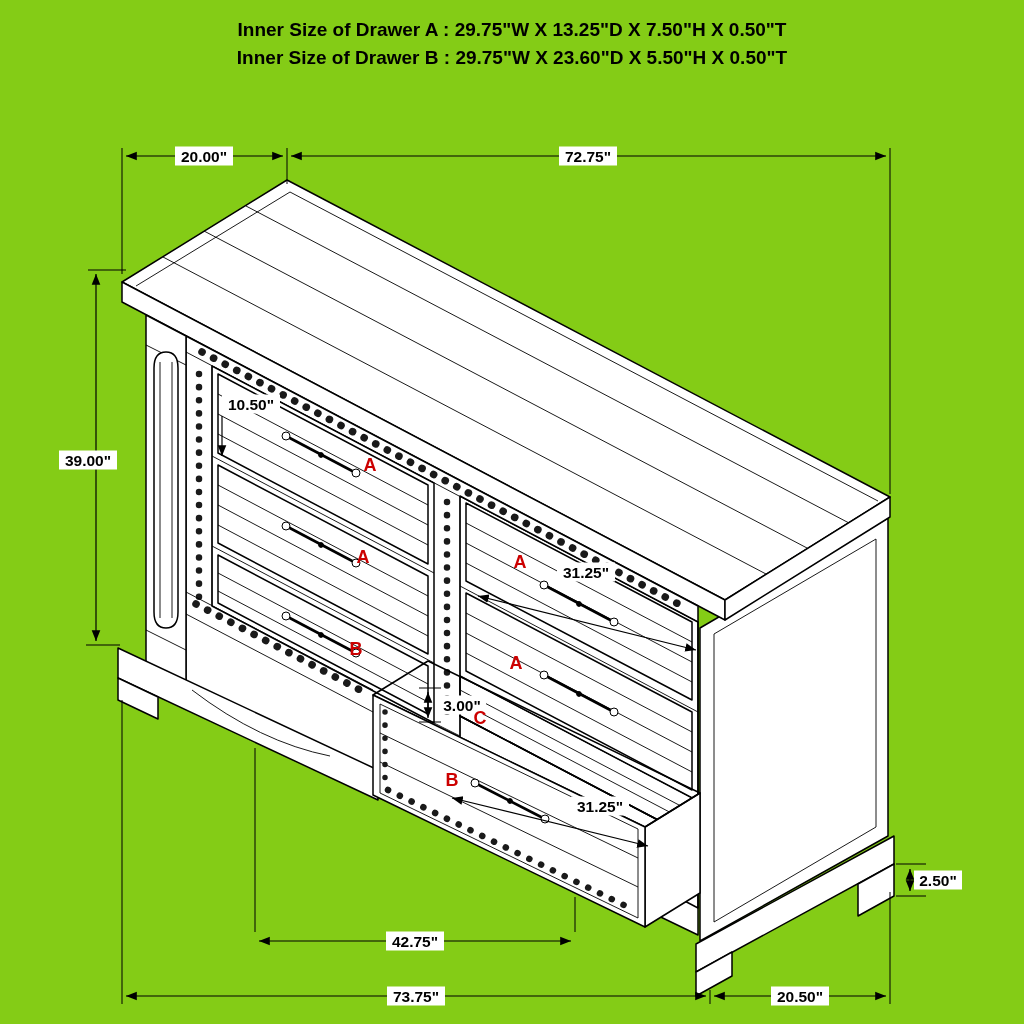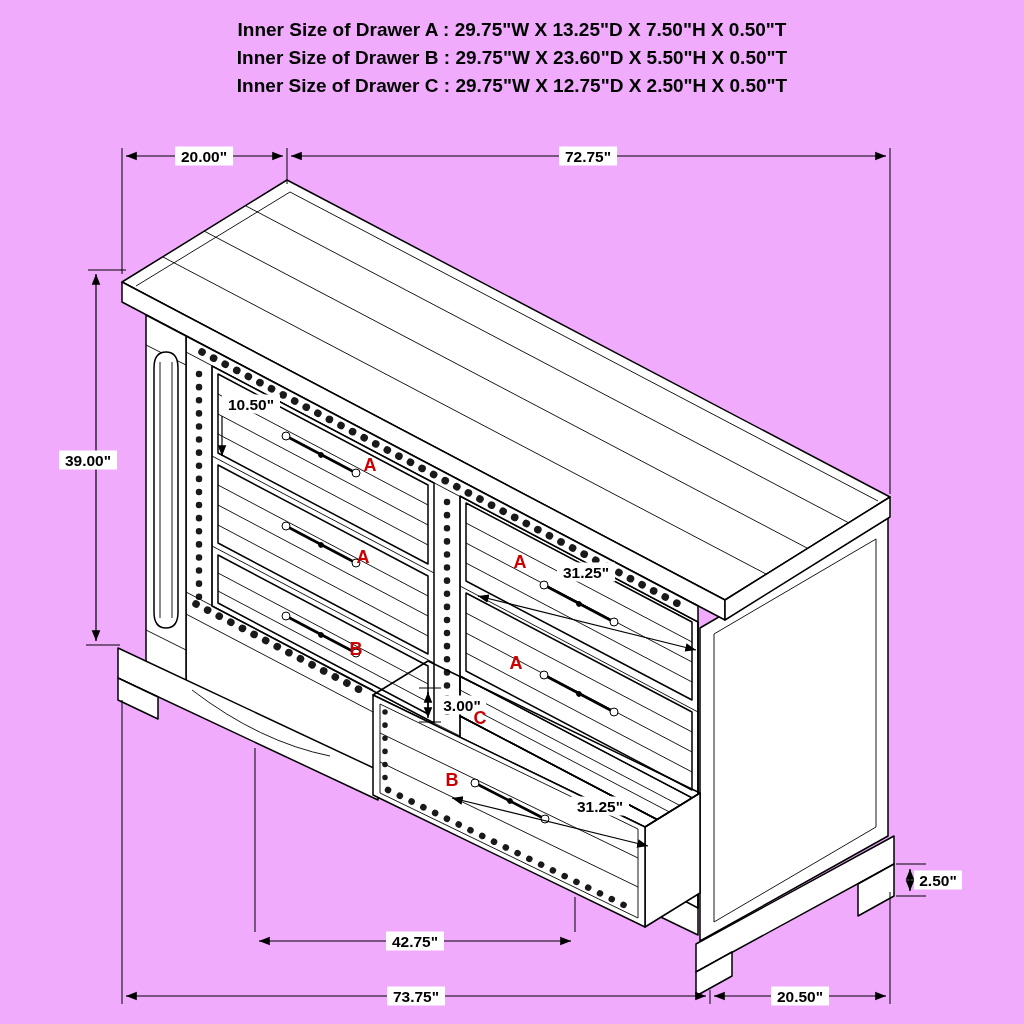--- a/index.html
+++ b/index.html
@@ -1,18 +1,18 @@
 <!DOCTYPE html>
 <html><head>
 <meta charset="utf-8">
 <style>
   html,body { margin:0; padding:0; background:#fff; }
   .canvas {
     position:relative; width:1024px; height:1024px; margin:0 auto;
-    background:#f0abfc; font-family:"Liberation Sans", sans-serif; overflow:hidden;
+    background:#84cc16; font-family:"Liberation Sans", sans-serif; overflow:hidden;
   }
   .header {
     position:absolute; top:16px; left:0; right:0; text-align:center;
     font-weight:bold; font-size:19px; line-height:28px; color:#000;
   }
   svg { position:absolute; top:0; left:0; }
   .ln   { stroke:#000; fill:none; stroke-width:1.5; stroke-linejoin:round; }
   .lnw  { stroke:#000; fill:#fff;  stroke-width:1.5; stroke-linejoin:round; }
   .thin { stroke:#000; fill:none; stroke-width:0.9; }
   .dots { stroke:#1a1a1a; fill:none; stroke-dasharray:0.1 13; stroke-linecap:round; }
@@ -23,21 +23,20 @@
   .lblbg  { fill:#fff; stroke:none; }
 </style>
 </head>
 <body>
 
 <div class="canvas">
 
   <div class="header">
     <div>Inner Size of Drawer A : 29.75"W X 13.25"D X 7.50"H X 0.50"T</div>
     <div>Inner Size of Drawer B : 29.75"W X 23.60"D X 5.50"H X 0.50"T</div>
-    <div>Inner Size of Drawer C : 29.75"W X 12.75"D X 2.50"H X 0.50"T</div>
   </div>
 
   <svg width="1024" height="1024" viewBox="0 0 1024 1024">
     <defs>
       <marker id="arw" viewBox="0 0 10 10" refX="10" refY="5" markerWidth="9" markerHeight="9" orient="auto-start-reverse">
         <path d="M0,1 L10,5 L0,9 Z" fill="#000"></path>
       </marker>
     </defs>
 
     <g>

